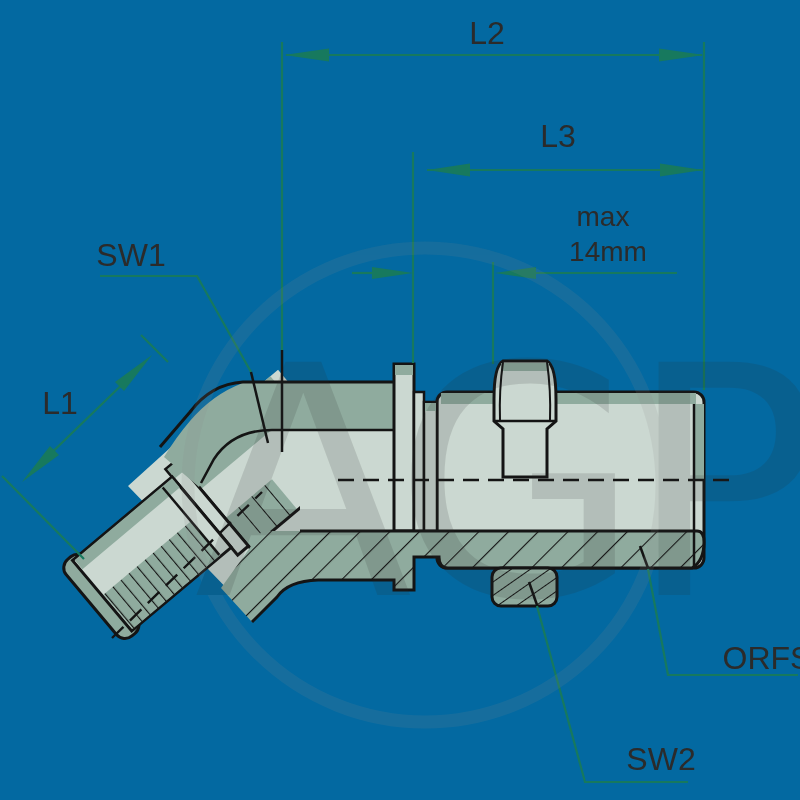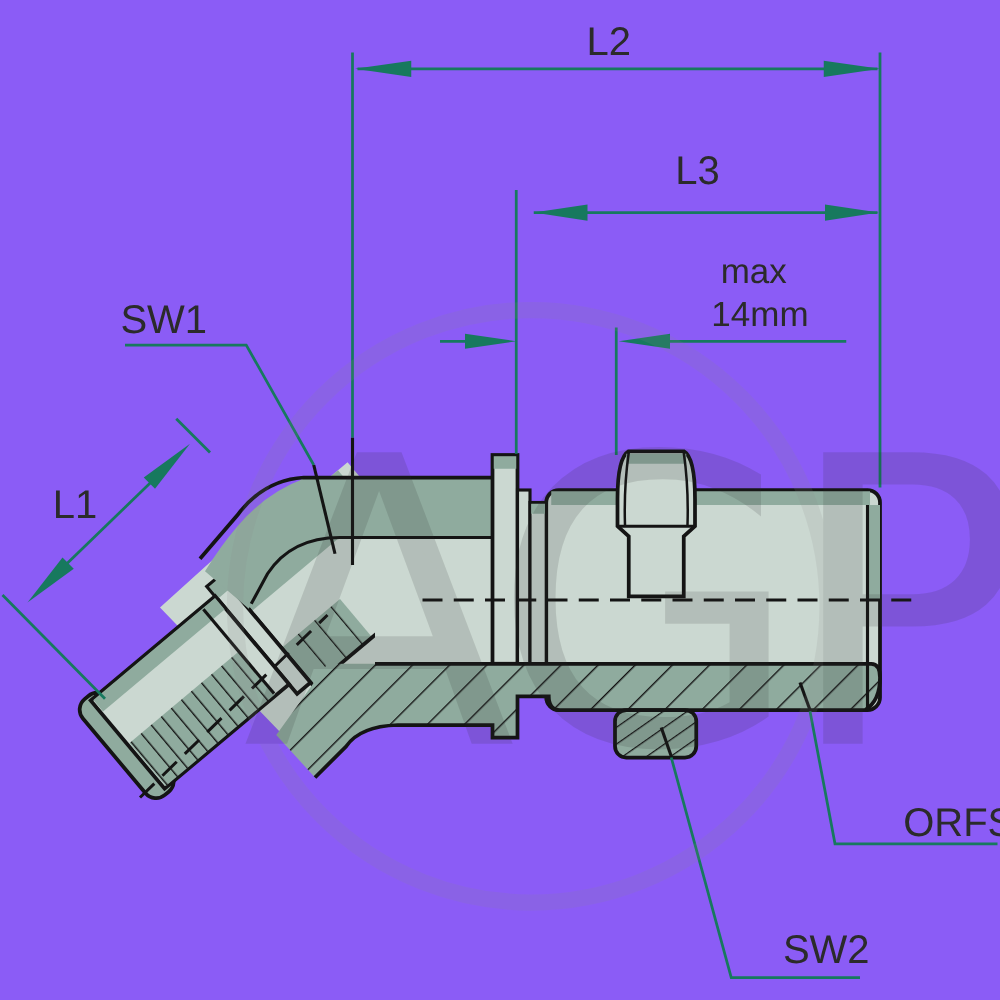--- a/index.html
+++ b/index.html
@@ -1,16 +1,16 @@
 <!DOCTYPE html>
 <html><head>
 <meta charset="utf-8">
 <style>
   html,body{margin:0;padding:0;background:#ffffff;}
-  .stage{width:800px;height:800px;position:relative;background:#8b5cf6;overflow:hidden;}
+  .stage{width:800px;height:800px;position:relative;background:#0369a1;overflow:hidden;}
   svg{display:block;}
   text{font-family:"Liberation Sans", sans-serif;fill:#2b2b2b;}
   .dimlabel{font-size:32px;}
   .dimlabel-small{font-size:28px;}
   .wm-text{font-family:"DejaVu Sans", sans-serif;}
 </style>
 </head>
 <body>
 
 <div class="stage">

